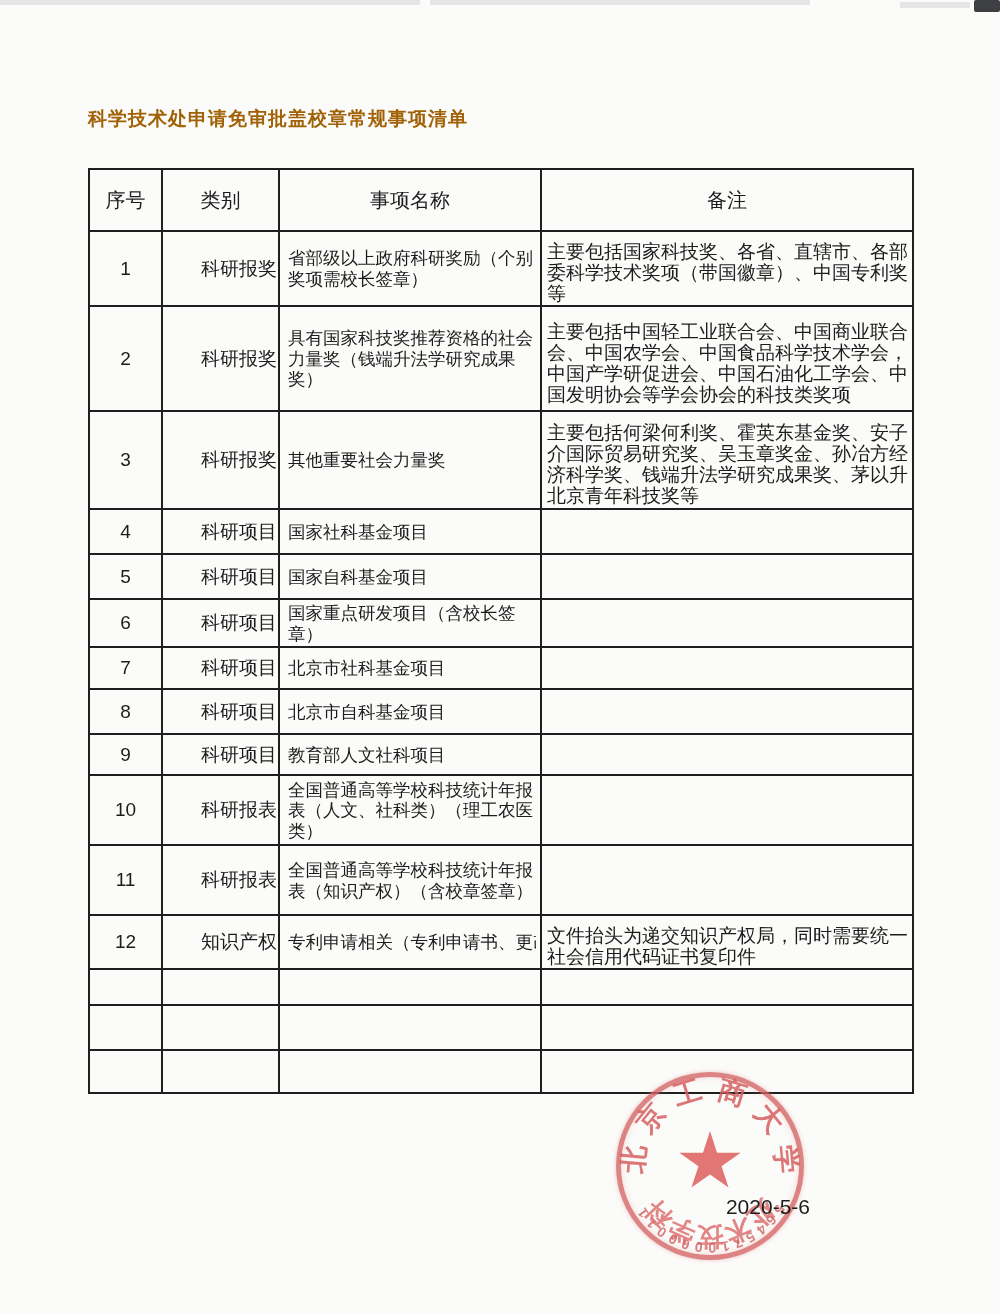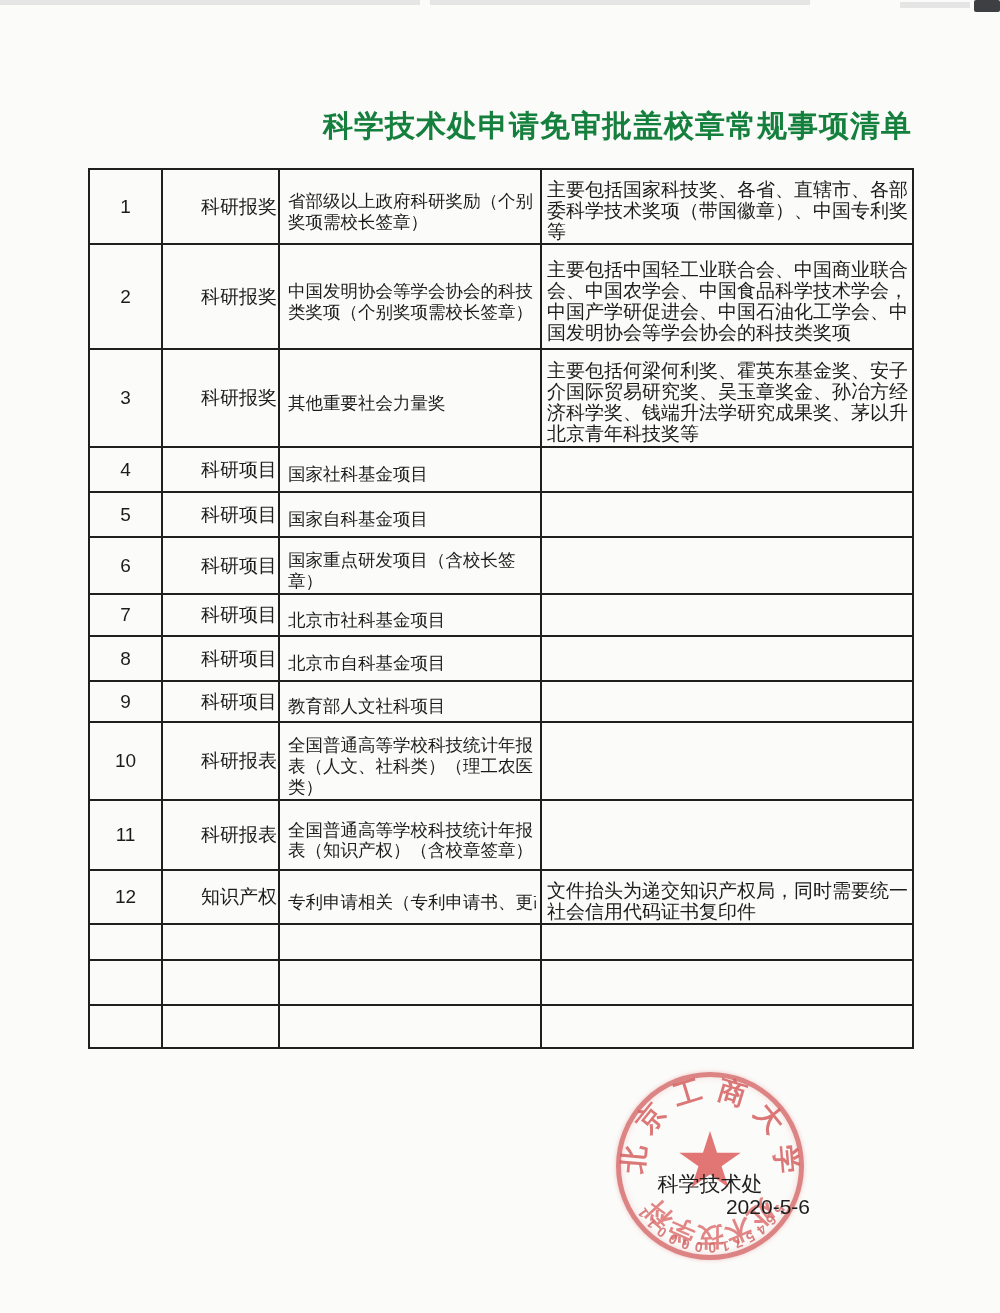--- a/index.html
+++ b/index.html
@@ -15,42 +15,42 @@
     background:#fbfbf9;
     overflow:hidden;
   }
   
   .edge-noise{position:absolute;background:#c9c9cf;opacity:.45;}
   .edge-blob{position:absolute;background:#3d3f42;border-radius:2px;}
 
   .doc-title{
     position:absolute;
     left:88px;top:106px;width:824px;
-    text-align:right;
-    font-size:30px;font-weight:bold;
+    text-align:left;
+    font-size:19px;font-weight:bold;
     letter-spacing:1px;
-    color:#15803d;
+    color:#a16207;
   }
 
   table.sheet{
     position:absolute;
     left:88px;top:168px;
     width:824px;
     border-collapse:collapse;
     table-layout:fixed;
   }
   table.sheet th, table.sheet td{
     border:2px solid #1f1f1f;
     vertical-align:middle;
     overflow:hidden;
   }
   th{font-weight:normal;font-size:20px;}
   .c-no{text-align:center;font-size:19px;}
   .c-cat{text-align:center;font-size:19px;padding-left:38px;}
-  .c-item{font-size:17.5px;line-height:1.18;padding:12px 4px 2px 8px;text-align:left;}
+  .c-item{font-size:17.5px;line-height:1.18;padding:3px 4px 2px 8px;text-align:left;}
   .c-remark{font-size:19px;line-height:21px;padding:9px 3px 1px 5px;text-align:left;vertical-align:middle;}
   .clip{white-space:nowrap;overflow:hidden;}
 
   
   .stamp{
     position:absolute;
     left:610px;top:1066px;
     width:200px;height:200px;
     pointer-events:none;
   }
@@ -92,30 +92,36 @@
   <div class="doc-title">科学技术处申请免审批盖校章常规事项清单</div>
 
   <table class="sheet">
     <colgroup>
       <col style="width:73px">
         <col style="width:117px">
         <col style="width:262px">
         <col style="width:372px">
     </colgroup>
     <tbody>
+        <tr style="height:62px">
+      <th>序号</th>
+      <th>类别</th>
+      <th>事项名称</th>
+      <th>备注</th>
+    </tr>
     <tr style="height:70px">
       <td class="c-no">1</td>
       <td class="c-cat">科研报奖</td>
       <td class="c-item">省部级以上政府科研奖励（个别奖项需校长签章）</td>
       <td class="c-remark">主要包括国家科技奖、各省、直辖市、各部委科学技术奖项（带国徽章）、中国专利奖等</td>
     </tr>
     <tr style="height:105px">
       <td class="c-no">2</td>
       <td class="c-cat">科研报奖</td>
-      <td class="c-item">中国发明协会等学会协会的科技类奖项（个别奖项需校长签章）</td>
+      <td class="c-item">具有国家科技奖推荐资格的社会力量奖（钱端升法学研究成果奖）</td>
       <td class="c-remark">主要包括中国轻工业联合会、中国商业联合会、中国农学会、中国食品科学技术学会，中国产学研促进会、中国石油化工学会、中国发明协会等学会协会的科技类奖项</td>
     </tr>
     <tr style="height:98px">
       <td class="c-no">3</td>
       <td class="c-cat">科研报奖</td>
       <td class="c-item">其他重要社会力量奖</td>
       <td class="c-remark">主要包括何梁何利奖、霍英东基金奖、安子介国际贸易研究奖、吴玉章奖金、孙冶方经济科学奖、钱端升法学研究成果奖、茅以升北京青年科技奖等</td>
     </tr>
     <tr style="height:45px">
       <td class="c-no">4</td>
@@ -220,17 +226,16 @@
         <span class="arc-ch" style="transform: translate(-50%, -50%) rotate(17.3333deg) translateY(82px) rotate(180deg);">0</span>
         <span class="arc-ch" style="transform: translate(-50%, -50%) rotate(7.91667deg) translateY(82px) rotate(180deg);">0</span>
         <span class="arc-ch" style="transform: translate(-50%, -50%) rotate(-1.5deg) translateY(82px) rotate(180deg);">0</span>
         <span class="arc-ch" style="transform: translate(-50%, -50%) rotate(-10.9167deg) translateY(82px) rotate(180deg);">1</span>
         <span class="arc-ch" style="transform: translate(-50%, -50%) rotate(-20.3333deg) translateY(82px) rotate(180deg);">7</span>
         <span class="arc-ch" style="transform: translate(-50%, -50%) rotate(-29.75deg) translateY(82px) rotate(180deg);">5</span>
         <span class="arc-ch" style="transform: translate(-50%, -50%) rotate(-39.1667deg) translateY(82px) rotate(180deg);">4</span>
         <span class="arc-ch" style="transform: translate(-50%, -50%) rotate(-48.5833deg) translateY(82px) rotate(180deg);">6</span>
         <span class="arc-ch" style="transform: translate(-50%, -50%) rotate(-58deg) translateY(82px) rotate(180deg);">5</span>
       </div>
-    <div class="stamp-black stamp-dept-black">科学技术处</div>
     <div class="stamp-black stamp-date-black">2020-5-6</div>
   </div>
 
 </div>
 
 </body></html>

